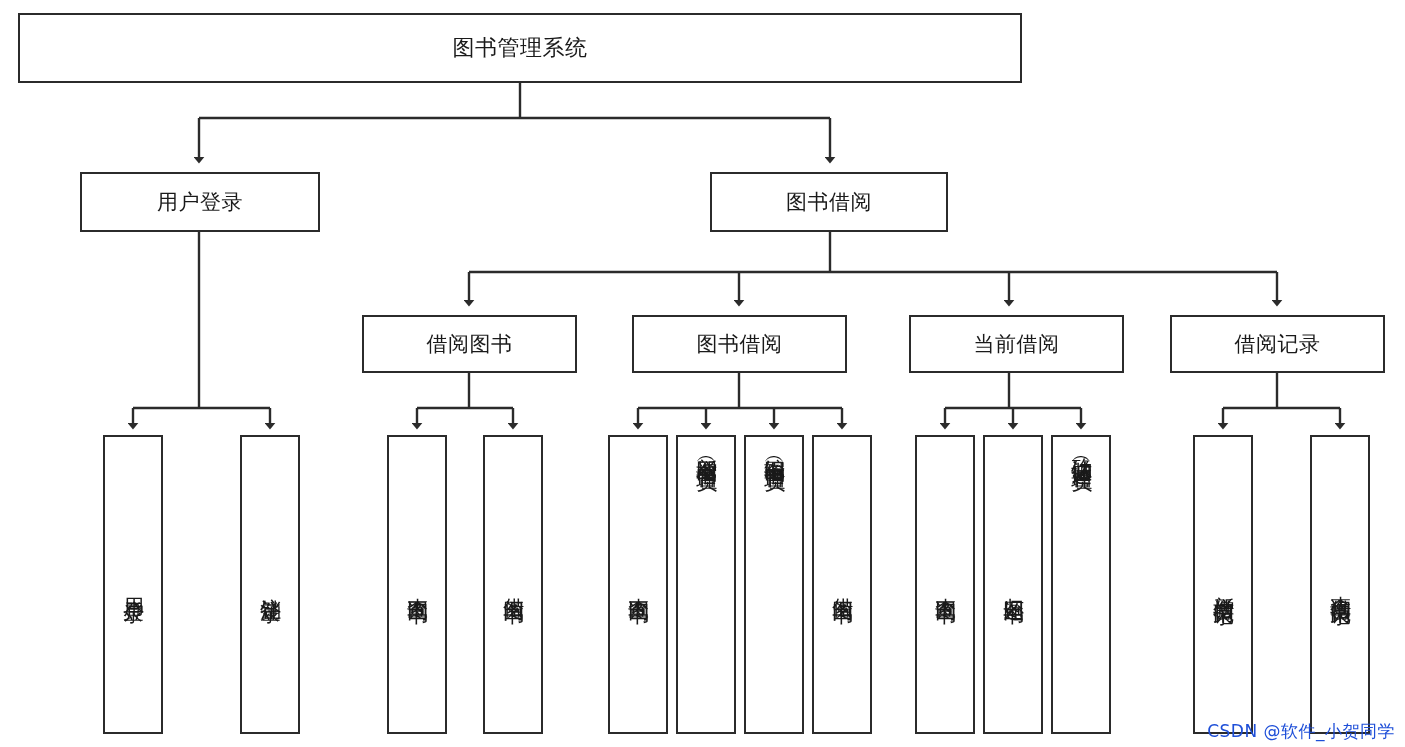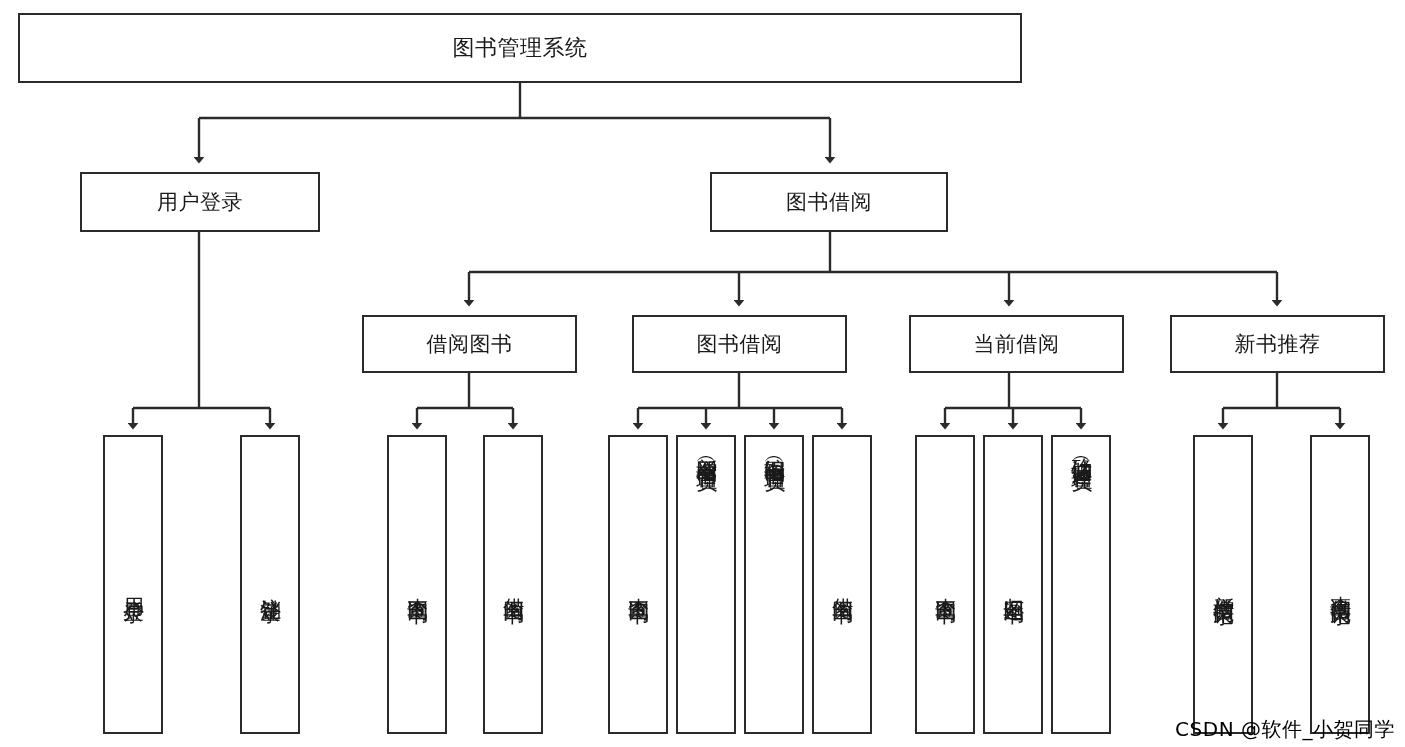--- a/index.html
+++ b/index.html
@@ -66,22 +66,22 @@
     margin: 0 auto;
   }
   .node.vert.centered {
     align-items: center;
     padding-top: 0;
   }
   #watermark {
     position: absolute;
     right: 10px;
     bottom: 4px;
-    font-size: 20px;
-    color: #000000;
+    font-size: 17px;
+    color: #1d4ed8;
     white-space: nowrap;
     letter-spacing: 0.5px;
   }
 </style>
 </head>
 <body>
 
 <div id="diagram-root">
 
   <svg id="edge-layer" viewBox="0 0 1405 747" width="1405" height="747">
@@ -152,21 +152,21 @@
   <div class="node horiz" style="left:362px; top:315px; width:215px; height:58px;">
     <span class="label">借阅图书</span>
   </div>
   <div class="node horiz" style="left:632px; top:315px; width:215px; height:58px;">
     <span class="label">图书借阅</span>
   </div>
   <div class="node horiz" style="left:902px; top:315px; width:215px; height:58px;margin-left:7px;">
     <span class="label">当前借阅</span>
   </div>
   <div class="node horiz" style="left:1170px; top:315px; width:215px; height:58px;">
-    <span class="label">新书推荐</span>
+    <span class="label">借阅记录</span>
   </div>
 
   <div class="node vert centered" style="left:103px; top:435px; width:60px; height:299px;">
     <span class="label">用户登录</span>
   </div>
   <div class="node vert centered" style="left:240px; top:435px; width:60px; height:299px;">
     <span class="label">注销登录</span>
   </div>
 
   <div class="node vert centered" style="left:387px; top:435px; width:60px; height:299px;">

